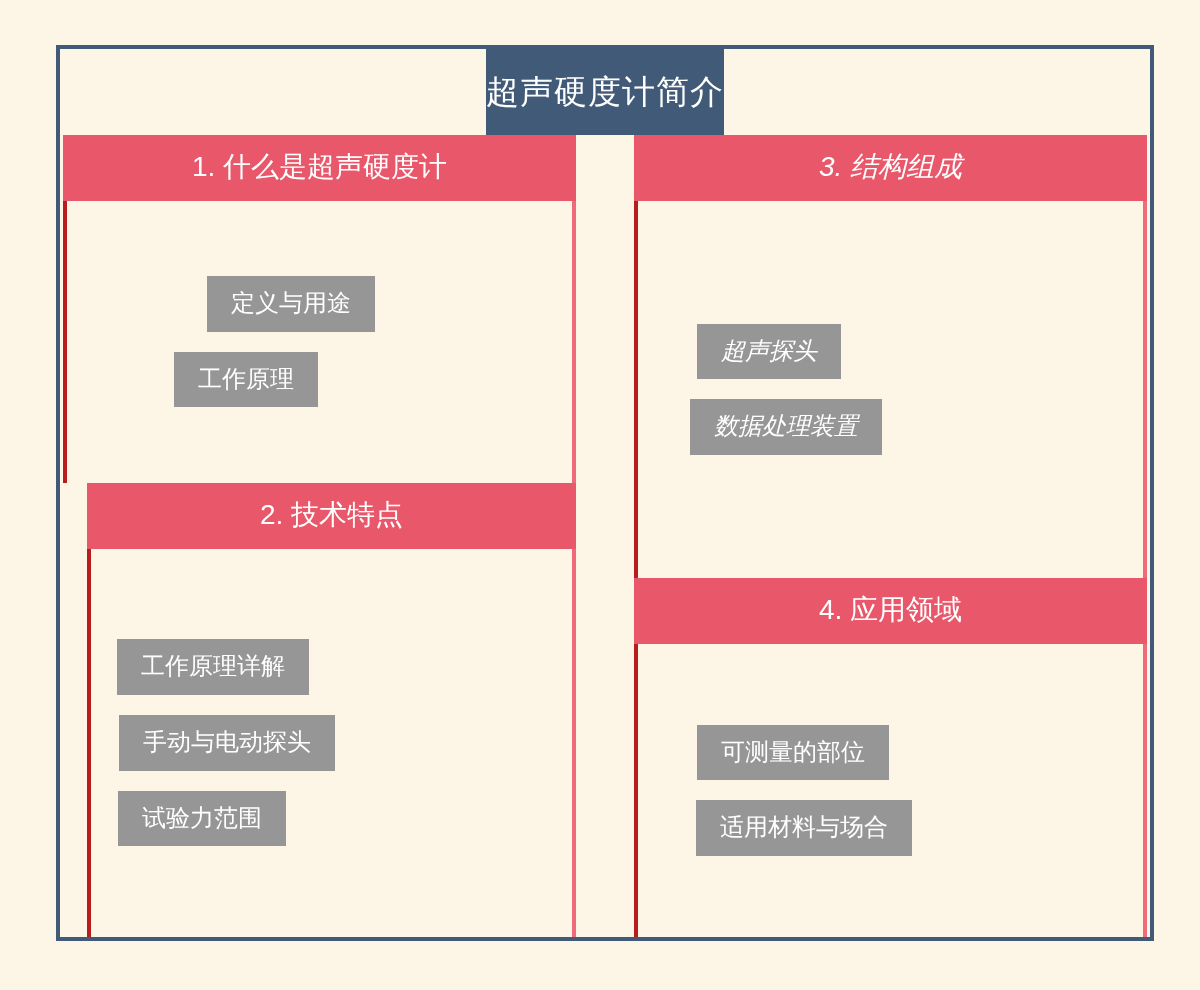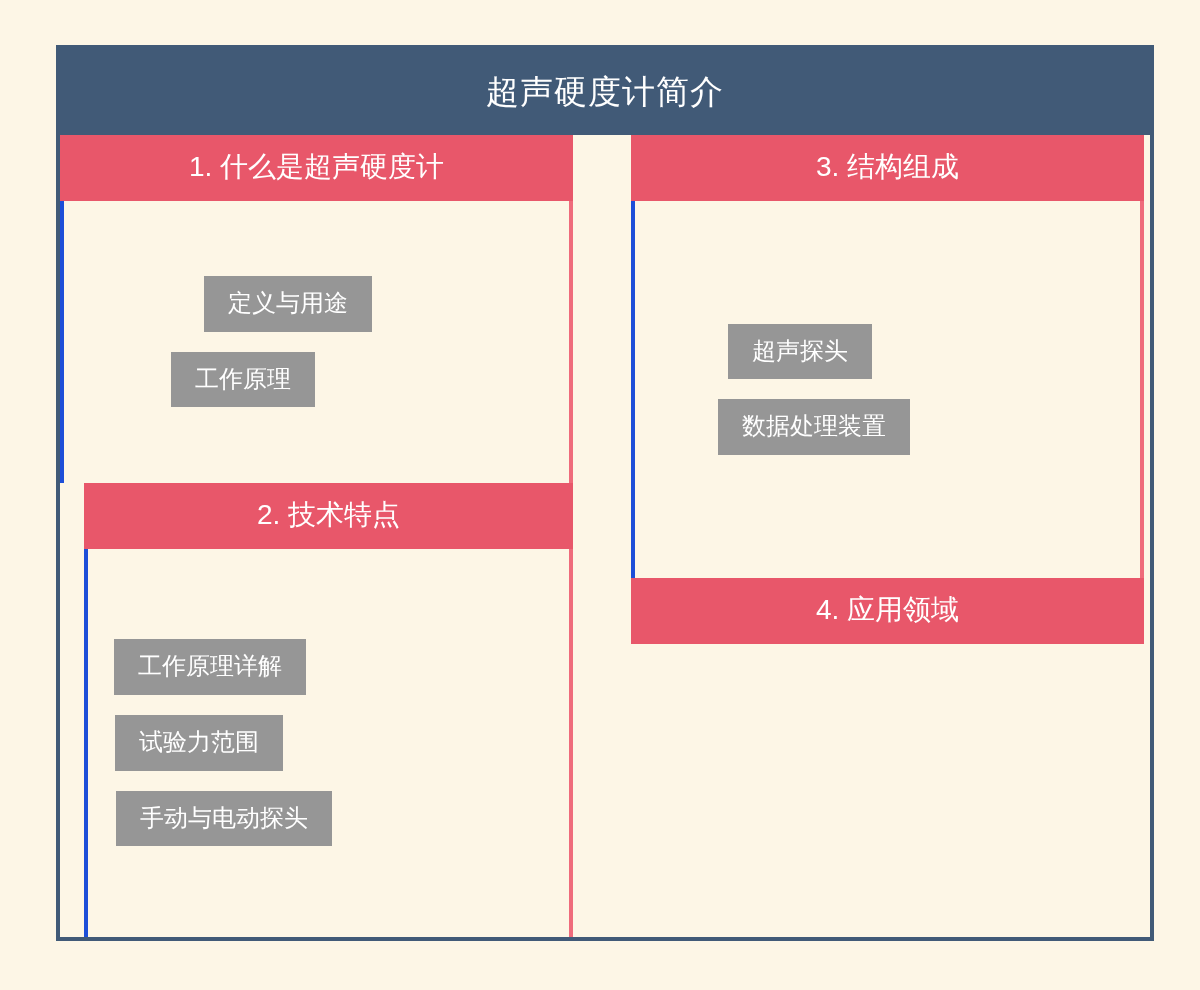--- a/index.html
+++ b/index.html
@@ -18,20 +18,21 @@
     position: absolute;
     left: 56px;
     top: 45px;
     width: 1098px;
     height: 896px;
     border: 4px solid #415a77;
     box-sizing: border-box;
     background: #fdf6e6;
     display: flex;
     flex-direction: column;
+    align-items: center;
   }
 
   .title-bar {
     height: 86px;
     background: #415a77;
     color: #ffffff;
     display: flex;
     align-items: center;
     justify-content: center;
     font-size: 33px;
@@ -60,37 +61,37 @@
   .col-right { width: 513px; }
 
   .section {
     display: flex;
     flex-direction: column;
     min-height: 0;
   }
 
   .sec-1 { flex: 0 0 348px; }
   .sec-2 { flex: 1 1 auto; padding-left: 24px; }
-  .sec-3 { flex: 0 0 443px; }
+  .sec-3 { flex: 0 0 443px; font-style: italic; }
   .sec-4 { flex: 1 1 auto; border-radius: 11px; }
 
   .sec-header {
     background: #e8576a;
     color: #ffffff;
     text-align: center;
     font-size: 28px;
     padding: 15px 0 17px 0;
     flex: 0 0 auto;
     line-height: 1.2;
   }
 
   .sec-body {
     flex: 1 1 auto;
     background: #fdf6e6;
-    border-left: 4px solid #1d4ed8;
+    border-left: 4px solid #b91c1c;
     border-right: 4px solid #ef6b7b;
     box-sizing: border-box;
     display: flex;
     flex-direction: column;
     justify-content: center;
     padding: 8px 0;
     min-height: 0;
   }
 
   .item-row {
@@ -101,27 +102,27 @@
     background: #969696;
     color: #ffffff;
     font-size: 24px;
     padding: 13px 24px 15px 24px;
     margin: 10px 0;
     line-height: 1.15;
     white-space: nowrap;
   }
 
   
-  .off-0 { margin-left: 83px; }
+  .off-0 { margin-left: 52px; }
   .off-2 { margin-left: 140px; }
   .off-3 { margin-left: 107px; }
   .off-4 { margin-left: 26px; }
   .off-5 { margin-left: 27px; }
   .off-6 { margin-left: 28px; }
-  .off-8 { margin-left: 93px; }
+  .off-8 { margin-left: 59px; }
   .off-9 { margin-left: 58px; }
 </style>
 </head>
 <body>
 
 <div class="diagram">
 
   <div class="title-bar">超声硬度计简介</div>
 
   <div class="columns">
@@ -140,24 +141,24 @@
         </div>
       </div>
 
       <div class="section sec-2">
         <div class="sec-header">2. 技术特点</div>
         <div class="sec-body">
           <div class="item-row">
             <div class="item-box off-4">工作原理详解</div>
           </div>
           <div class="item-row">
-            <div class="item-box off-5">试验力范围</div>
+            <div class="item-box off-6">手动与电动探头</div>
           </div>
           <div class="item-row">
-            <div class="item-box off-6">手动与电动探头</div>
+            <div class="item-box off-5">试验力范围</div>
           </div>
         </div>
       </div>
 
     </div>
 
     <div class="col-gap"></div>
 
     <div class="column col-right">
 
@@ -168,18 +169,26 @@
             <div class="item-box off-8">超声探头</div>
           </div>
           <div class="item-row">
             <div class="item-box off-0">数据处理装置</div>
           </div>
         </div>
       </div>
 
       <div class="section sec-4">
         <div class="sec-header">4. 应用领域</div>
+        <div class="sec-body">
+          <div class="item-row">
+            <div class="item-box off-8">可测量的部位</div>
+          </div>
+          <div class="item-row">
+            <div class="item-box off-9">适用材料与场合</div>
+          </div>
+        </div>
       </div>
 
     </div>
 
   </div>
 </div>
 
 </body></html>

